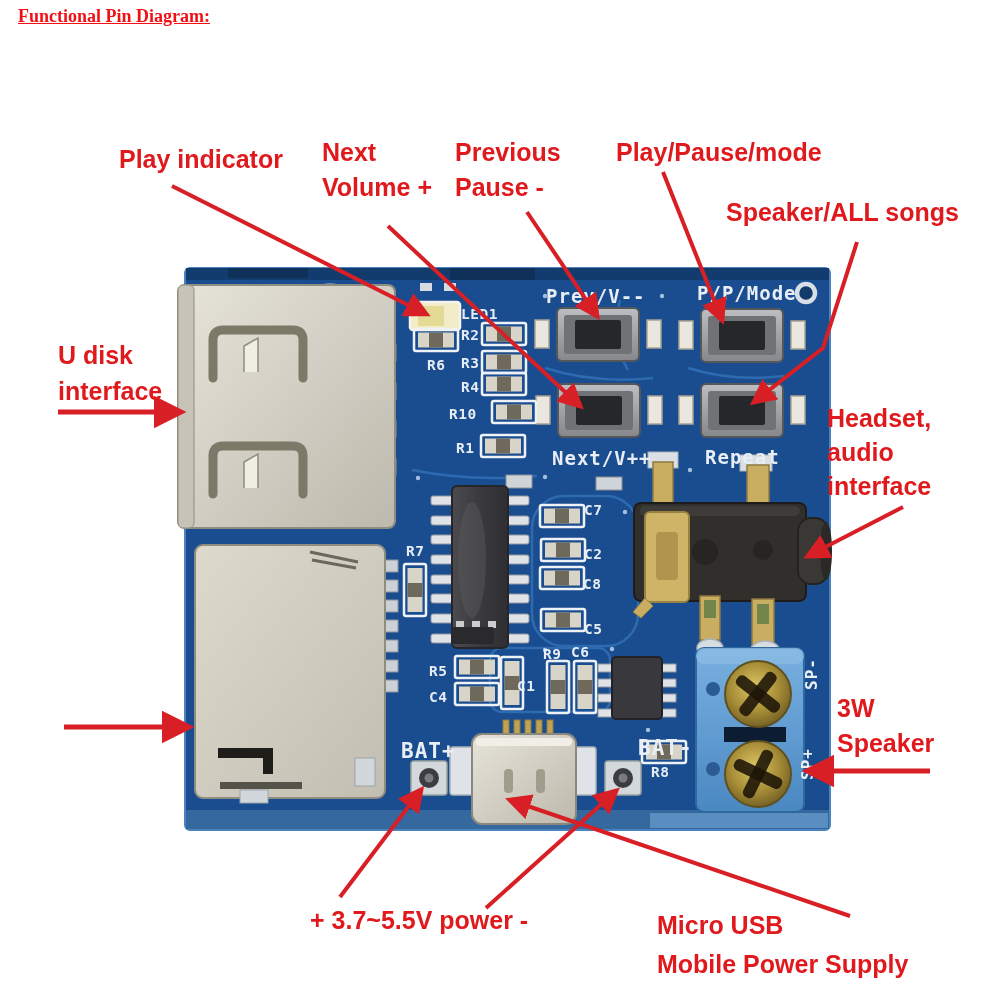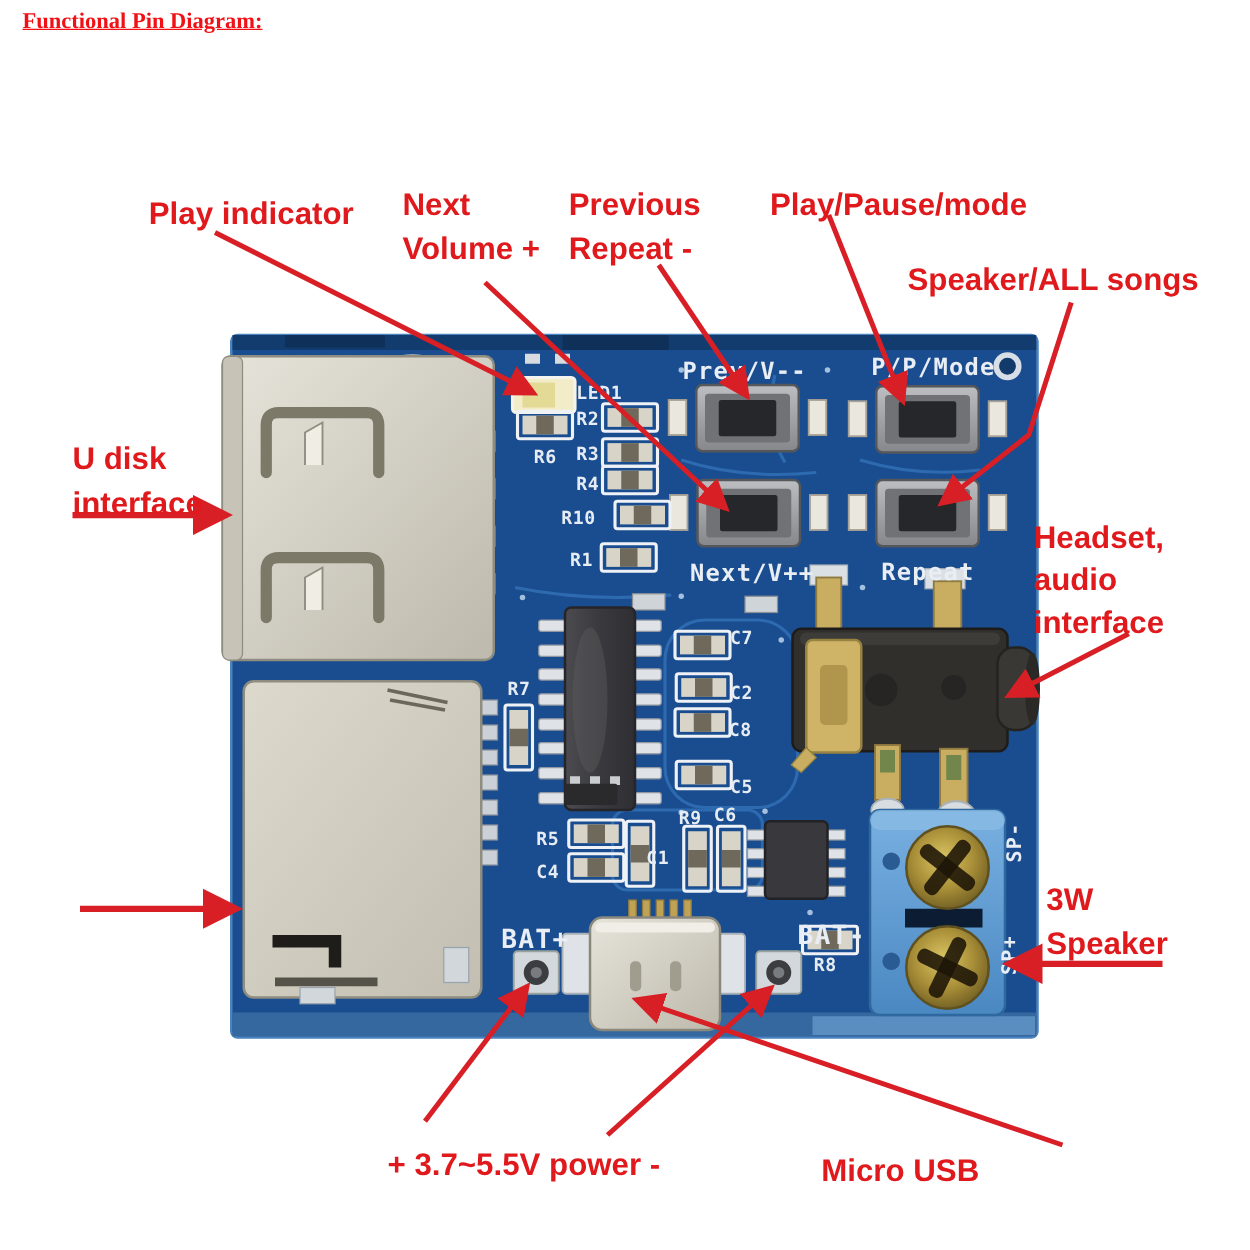--- a/index.html
+++ b/index.html
@@ -1,20 +1,20 @@
 <!DOCTYPE html>
 <html><head>
 <meta charset="utf-8">
 <style>
   html,body{margin:0;padding:0;background:#ffffff;}
   #stage{position:relative;width:1000px;height:1000px;background:#ffffff;overflow:hidden;
          font-family:"Liberation Sans",sans-serif;}
   #board-svg{position:absolute;left:0;top:0;z-index:1;}
   .ann{position:absolute;z-index:2;color:#e0191d;font-weight:bold;font-size:25px;
-       line-height:35px;white-space:nowrap;margin-top:12px;}
+       line-height:35px;white-space:nowrap;}
   .ann.big{line-height:39px;}
   #page-title{position:absolute;left:18px;top:6px;z-index:2;color:#f01016;
       font-family:"Liberation Serif",serif;font-weight:bold;font-size:18px;
       text-decoration:underline;white-space:nowrap;}
   .sk{font-family:"DejaVu Sans Mono",monospace;font-weight:bold;fill:#e9eef5;letter-spacing:1px;}
   .ref{font-family:"DejaVu Sans Mono",monospace;font-weight:bold;fill:#e6ecf3;font-size:14.5px;letter-spacing:.5px;}
 </style>
 </head>
 <body>
 
@@ -330,21 +330,21 @@
 
   <div class="ann" style="left:119px;top:142px">
     <div>Play indicator</div>
   </div>
   <div class="ann" style="left:322px;top:135px">
     <div>Next</div>
     <div>Volume +</div>
   </div>
   <div class="ann" style="left:455px;top:135px">
     <div>Previous</div>
-    <div>Repeat -</div>
+    <div>Pause -</div>
   </div>
   <div class="ann" style="left:616px;top:135px">
     <div>Play/Pause/mode</div>
   </div>
   <div class="ann" style="left:726px;top:195px">
     <div>Speaker/ALL songs</div>
   </div>
   <div class="ann" style="left:58px;top:337px;line-height:36px">
     <div>U disk</div>
     <div>interface</div>
@@ -356,15 +356,16 @@
   </div>
   <div class="ann" style="left:837px;top:691px">
     <div>3W</div>
     <div>Speaker</div>
   </div>
   <div class="ann" style="left:310px;top:903px">
     <div>+ 3.7~5.5V power -</div>
   </div>
   <div class="ann big" style="left:657px;top:906px">
     <div>Micro USB</div>
+    <div>Mobile Power Supply</div>
   </div>
 
 </div>
 
 </body></html>

